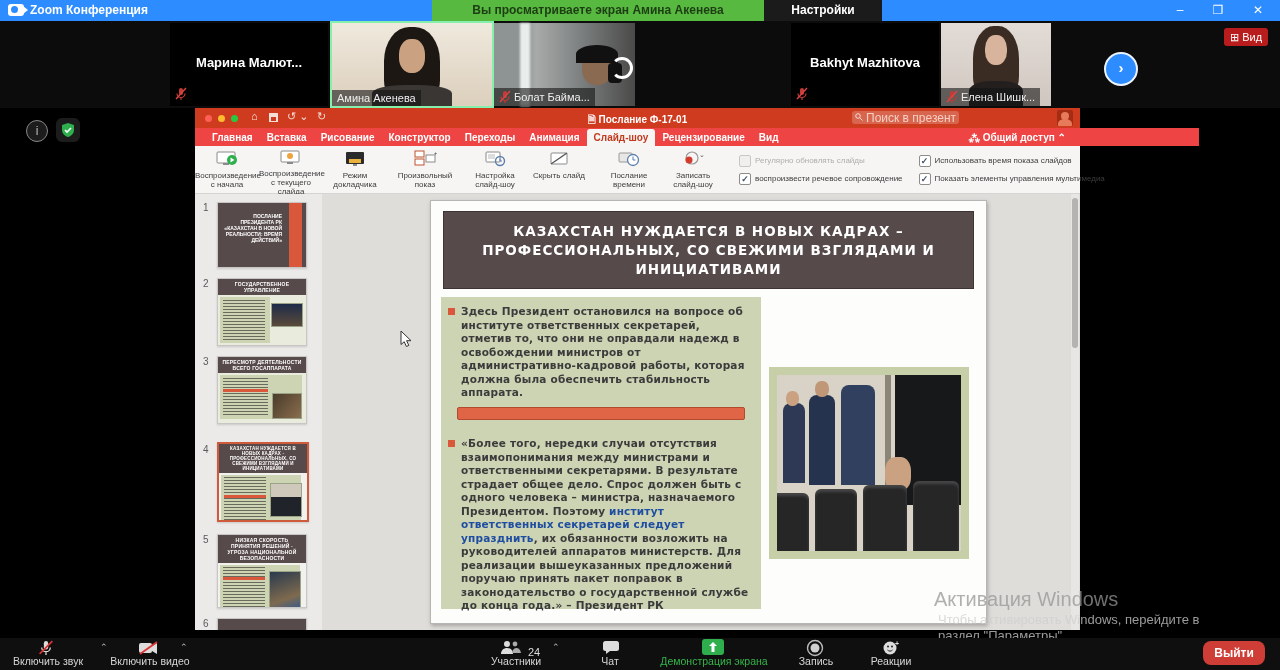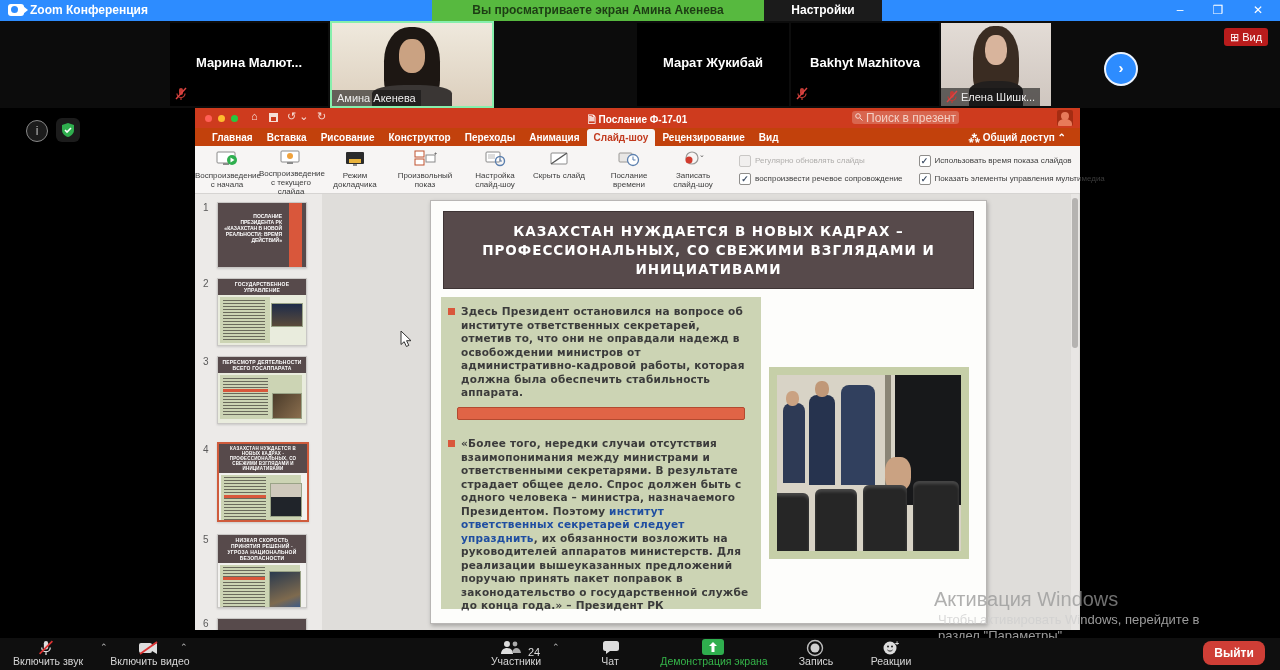--- a/index.html
+++ b/index.html
@@ -42,21 +42,21 @@
   .tl{top:7px;width:7px;height:7px;border-radius:50%;}
   .qico{top:2px;color:#f6ded6;font-size:11px;}
   #ppt-doc-title{left:0;top:4px;width:885px;text-align:center;color:#fff;font-size:10px;font-weight:bold;}
   #ppt-search{left:657px;top:3px;width:90px;height:13px;background:rgba(255,255,255,.22);
     border:none;border-radius:3px;color:#f8ddd6;font-size:12px;padding:0 3px 0 14px;outline:none;}
   #ppt-search::placeholder{color:#f3cfc4;}
   #search-glyph{left:660px;top:5px;color:#f3cfc4;font-size:9px;}
   #avatar-sq{left:862px;top:2px;width:16px;height:16px;background:#a42c12;border-radius:2px;overflow:hidden;}
   #avatar-sq b{position:absolute;left:4px;top:2px;width:8px;height:8px;background:#e77a5a;border-radius:50%;}
   #avatar-sq i{position:absolute;left:1px;top:9px;width:14px;height:9px;background:#e77a5a;border-radius:50% 50% 0 0;}
-  #tabrow{left:0;top:20px;width:885px;height:18px;background:#c2410c;display:flex;align-items:flex-end;padding-left:10px;box-sizing:border-box;}
+  #tabrow{left:0;top:20px;width:1004px;height:18px;background:#ef4444;display:flex;align-items:flex-end;padding-left:10px;box-sizing:border-box;}
   .tab{color:#fff;font-size:10px;font-weight:bold;padding:3px 7px 3px;white-space:nowrap;}
   .tab.active{background:#f7f5f4;color:#c23a1e;border-radius:3px 3px 0 0;}
   #share-access{position:absolute;right:14px;top:22px;color:#fff;font-size:10px;font-weight:bold;}
   
   #ribbon{left:0;top:38px;width:885px;height:47px;background:#f7f5f4;border-bottom:1px solid #d6d4d2;
     display:flex;align-items:stretch;}
   .rbtn{display:flex;flex-direction:column;align-items:center;justify-content:flex-start;
     padding:3px 4px 0;min-width:56px;}
   .rbtn .ric{height:20px;display:flex;align-items:center;}
   .rbtn .rlb{font-size:8px;color:#3c3c3c;text-align:center;line-height:9px;margin-top:2px;max-width:64px;}
@@ -149,24 +149,40 @@
   <div class="tile" style="left:330px;width:160px;border:2px solid #86efac;top:0;height:83px">
     <div class="wall-a"></div>
     <div class="hair" style="left:52px;top:4px;width:56px;height:76px"></div>
     <div class="face" style="left:67px;top:16px;width:26px;height:34px"></div>
     <div class="torso" style="left:40px;top:62px;width:80px;height:21px;background:#3a3634"></div>
     <div class="vlabel">
       <span>Амина Акенева</span>
     </div>
   </div>
 
-
-  <div class="tile" style="left:637px;width:152px">
-    <div class="cname">Марат Жукибай</div>
-  </div>
+  <div class="tile" style="left:494px;width:141px">
+    <div style="position:absolute;inset:0;background:linear-gradient(90deg,#8e9494 0 20%,#a7aaa8 30%,#7e8282 60%,#4a4a48 100%)"></div>
+    <div style="position:absolute;left:26px;top:0;width:10px;height:83px;background:#e9edec;filter:blur(1px)"></div>
+    <div class="face" style="left:88px;top:28px;width:30px;height:34px;background:#8a6a50"></div>
+    <div style="position:absolute;left:82px;top:22px;width:42px;height:18px;border-radius:50% 50% 0 0;background:#111"></div>
+    <div style="position:absolute;left:114px;top:40px;width:14px;height:20px;background:#111;border-radius:4px"></div>
+    <div style="position:absolute;right:2px;top:34px;width:16px;height:16px;border:3px solid #fff;border-radius:50%;border-left-color:transparent"></div>
+    <div class="vlabel">
+      <span class="micoff">
+          <svg width="12" height="14" viewBox="0 0 12 14">
+            <rect x="4" y="1" width="4" height="7" rx="2" fill="#c23b35"></rect>
+            <path d="M2 6.5a4 4 0 0 0 8 0" fill="none" stroke="#c23b35" stroke-width="1.2"></path>
+            <line x1="6" y1="10.5" x2="6" y2="13" stroke="#c23b35" stroke-width="1.2"></line>
+            <line x1="1" y1="12" x2="11" y2="1" stroke="#d44" stroke-width="1.4"></line>
+          </svg>
+        </span>
+      <span>Болат Байма...</span>
+    </div>
+  </div>
+
 
   <div class="tile" style="left:791px;width:148px">
     <div class="cname">Bakhyt Mazhitova</div>
     <span class="corner-mic micoff">
       <svg width="12" height="14" viewBox="0 0 12 14">
           <rect x="4" y="1" width="4" height="7" rx="2" fill="#c23b35"></rect>
           <path d="M2 6.5a4 4 0 0 0 8 0" fill="none" stroke="#c23b35" stroke-width="1.2"></path>
           <line x1="6" y1="10.5" x2="6" y2="13" stroke="#c23b35" stroke-width="1.2"></line>
           <line x1="1" y1="12" x2="11" y2="1" stroke="#d44" stroke-width="1.4"></line>
         </svg>

